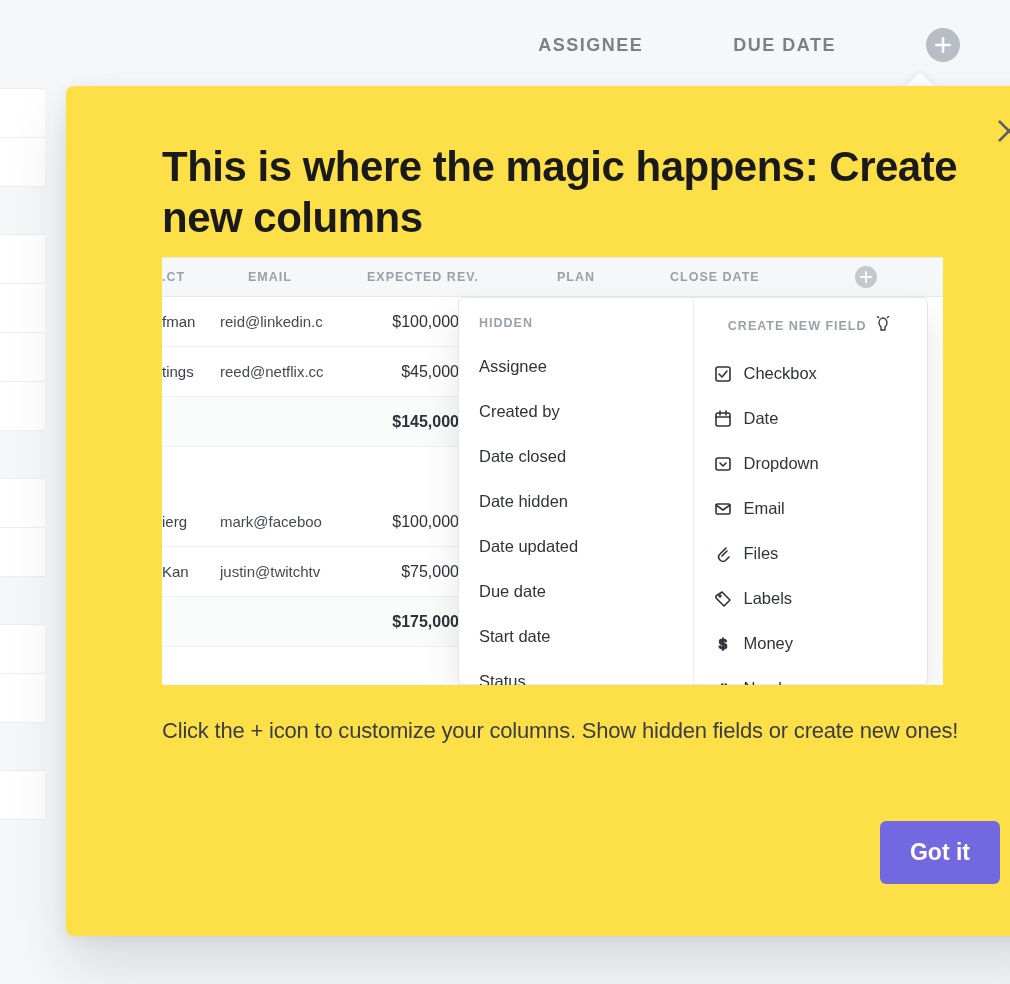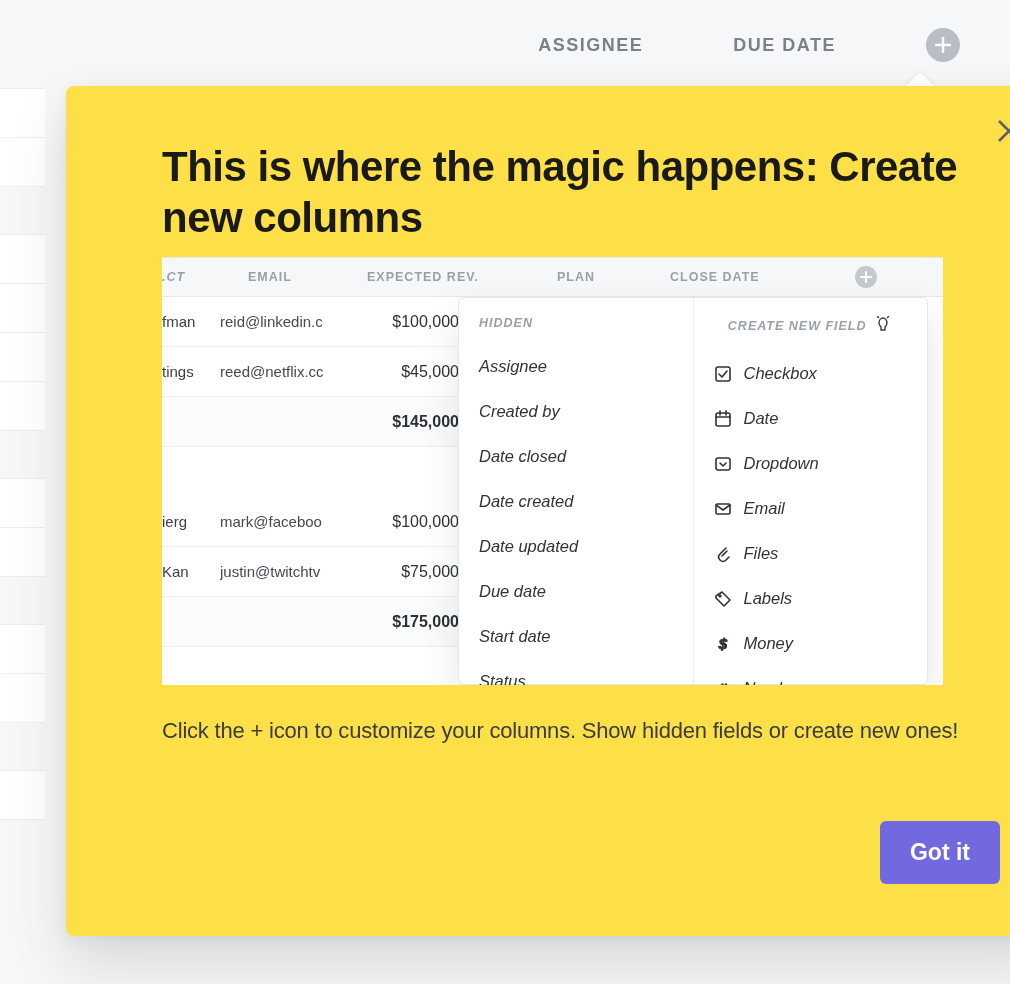--- a/index.html
+++ b/index.html
@@ -54,42 +54,41 @@
   .illus {
     width:781px; height:428px; position:relative; overflow:hidden;
     background:#fff;
   }
   .illus-head {
     position:absolute; left:0; top:0; width:100%; height:40px;
     background:#f6f7f8; border-top:1px solid #e6e8eb; border-bottom:1px solid #e6e8eb;
     display:flex; align-items:center;
   }
   .ih-col { color:#9aa0aa; font-size:12.5px; font-weight:700; letter-spacing:1px; }
-  .ih-ct   { position:absolute; left:0;   width:58px;  text-align:left; padding-left:0px;font-style:italic;}
+  .ih-ct   { position:absolute; left:0;   width:58px;  text-align:left; padding-left:0px;}
   .ih-email{ position:absolute; left:86px;  }
   .ih-rev  { position:absolute; left:205px;text-align:center; }
   .ih-plan { position:absolute; left:395px; }
   .ih-close{ position:absolute; left:508px; }
   .ih-plus { position:absolute; left:693px; width:22px; height:22px; border-radius:50%; background:#c4c9d0; display:flex; align-items:center; justify-content:center; color:#fff; font-size:16px; font-weight:700; }
 
   .illus-rows { position:absolute; left:0; top:40px; width:300px; }
   .ir { height:50px; display:flex; align-items:center; border-bottom:1px solid #eef0f2; font-size:15px; color:#3c4149; position:relative; }
   .ir .c1 { position:absolute; left:0; width:58px; overflow:hidden; white-space:nowrap; }
   .ir .c2 { position:absolute; left:58px; width:122px; overflow:hidden; white-space:nowrap; color:#454a52; }
   .ir .c3 { position:absolute; left:215px; width:82px; text-align:right; font-size:16px; color:#2d3138;}
   .ir.total { background:#fafbfb; font-weight:600; }
   .ir.total .c3 { color:#2d3138; }
 
   
   .menu {
     position:absolute; left:296px; top:40px; width:470px; height:388px;
     background:#fff; border:1px solid #e3e6ea; border-radius:6px;
     box-shadow:0 18px 40px rgba(0,0,0,0.10);
     display:flex;
-    font-style:italic;
   }
   .menu-col { flex:1; position:relative; }
   .menu-divider { width:1px; background:#eceef0; }
   .menu-head {
     color:#9ba1ab; font-size:12.5px; font-weight:700; letter-spacing:1px;
     padding:18px 20px 14px 20px;
   }
   .menu-head.right { text-align:right; padding-right:36px; }
   .cursor-icon { display:inline-block; margin-left:4px; vertical-align:middle; }
   .menu-item {
@@ -204,21 +203,21 @@
             <div class="menu-item">
               <span>Assignee</span>
             </div>
             <div class="menu-item">
               <span>Created by</span>
             </div>
             <div class="menu-item">
               <span>Date closed</span>
             </div>
             <div class="menu-item">
-              <span>Date created</span>
+              <span>Date hidden</span>
             </div>
             <div class="menu-item">
               <span>Date updated</span>
             </div>
             <div class="menu-item">
               <span>Due date</span>
             </div>
             <div class="menu-item">
               <span>Start date</span>
             </div>

